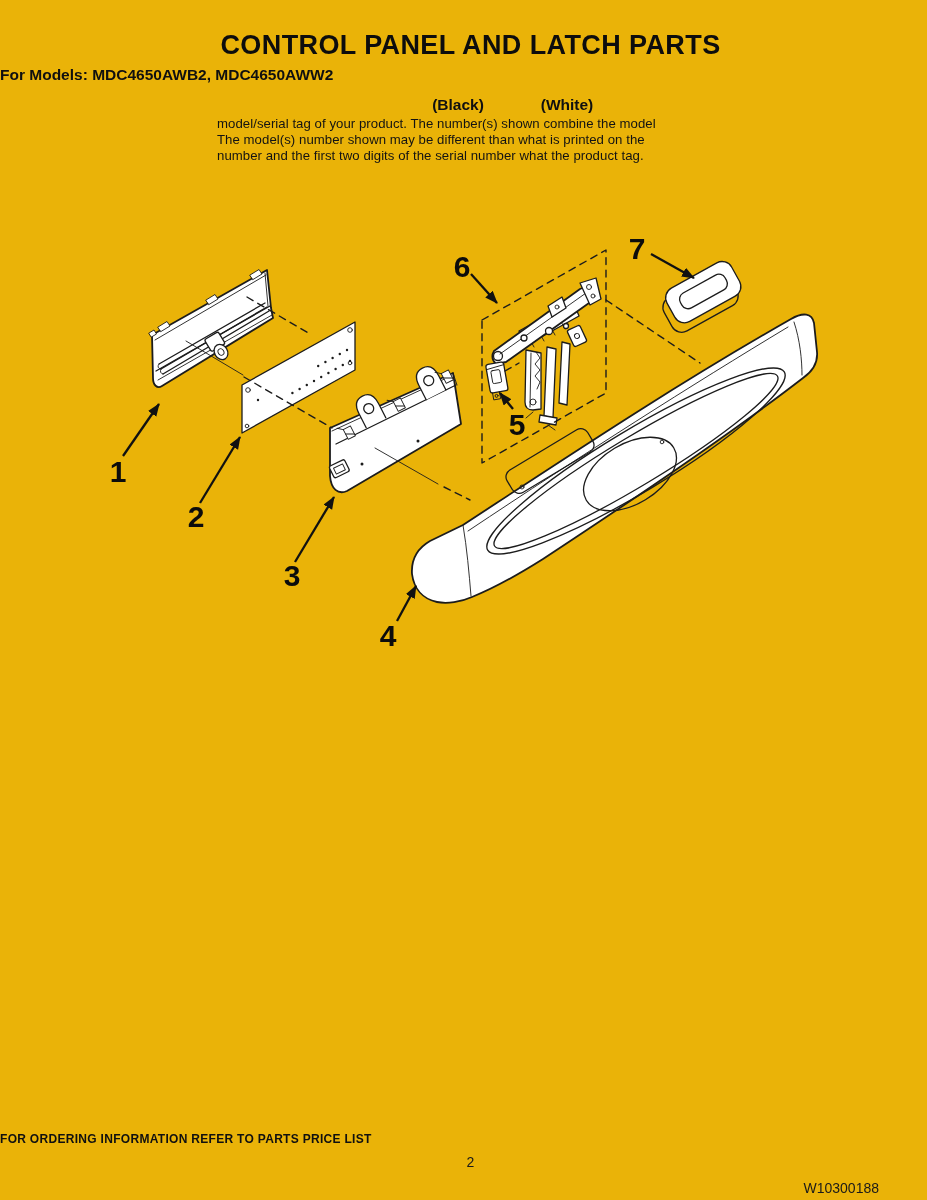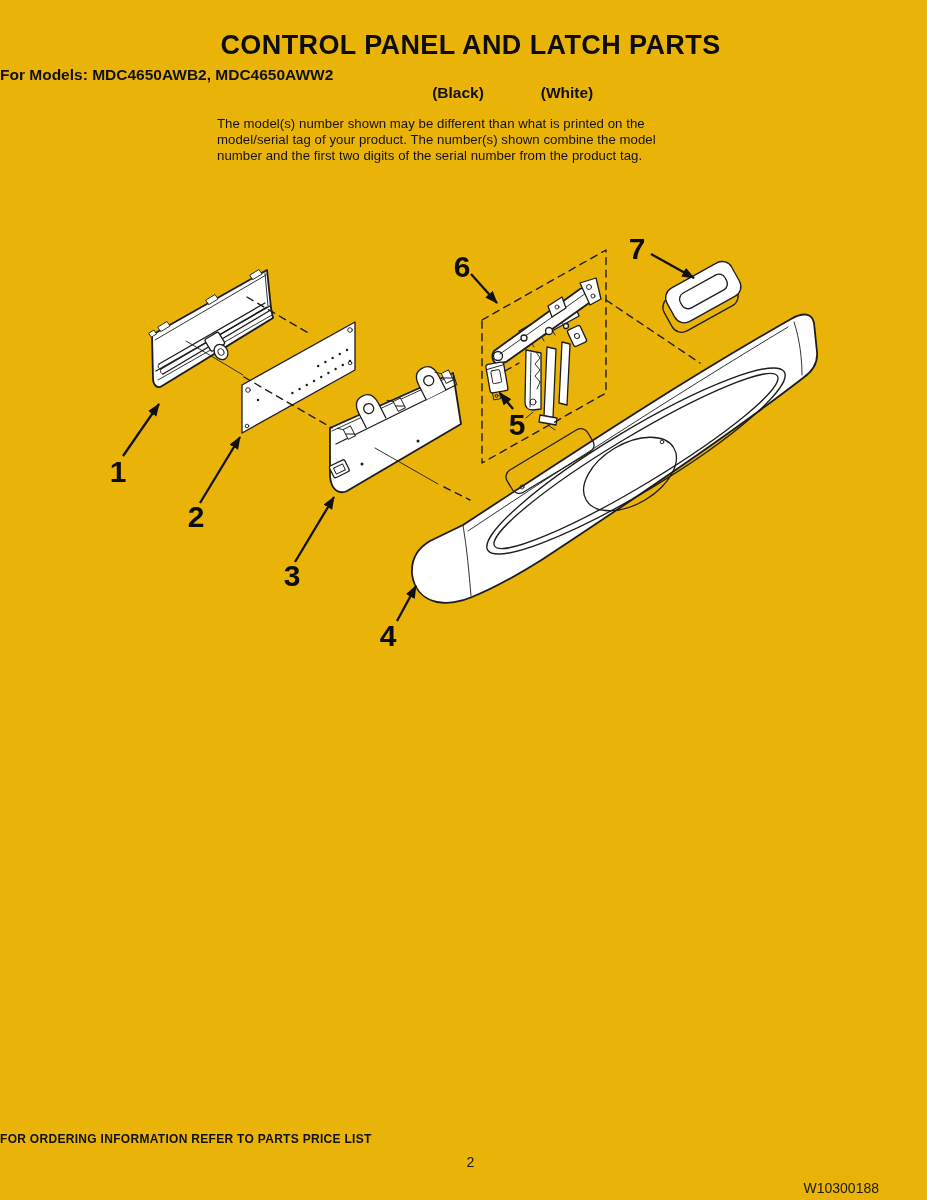--- a/index.html
+++ b/index.html
@@ -10,21 +10,21 @@
   .abs{position:absolute;}
   .page-title{
     top:30px;left:0;width:100%;text-align:center;
     font-size:27px;font-weight:700;letter-spacing:.4px;color:#0d0d0d;white-space:nowrap;
   }
   .models-line{
     top:66px;left:0;width:100%;text-align:left;
     font-size:15.5px;font-weight:700;color:#101010;white-space:nowrap;
   }
   .color-label{
-    top:84px;transform:translateX(-50%);
+    top:96px;transform:translateX(-50%);
     font-size:15.5px;font-weight:700;color:#101010;white-space:nowrap;
   }
   .color-black{left:458px;}
   .color-white{left:567px;text-align:right;}
   .disclaimer{
     top:116px;left:217px;width:500px;
     font-size:13.2px;line-height:15.9px;font-weight:400;letter-spacing:.05px;color:#131313;
   }
   .disclaimer div{white-space:nowrap;}
   .diagram-svg{position:absolute;left:80px;top:230px;width:780px;height:440px;}
@@ -54,23 +54,23 @@
 <body>
 
 <div class="page">
 
   <div class="abs page-title">CONTROL PANEL AND LATCH PARTS</div>
   <div class="abs models-line">For Models: MDC4650AWB2, MDC4650AWW2</div>
   <div class="abs color-label color-black">(Black)</div>
   <div class="abs color-label color-white">(White)</div>
 
   <div class="abs disclaimer">
+    <div>model/serial tag of your product. The number(s) shown combine the model</div>
     <div>The model(s) number shown may be different than what is printed on the</div>
-    <div>model/serial tag of your product. The number(s) shown combine the model</div>
-    <div>number and the first two digits of the serial number from the product tag.</div>
+    <div>number and the first two digits of the serial number what the product tag.</div>
   </div>
 
   <svg class="diagram-svg" viewBox="80 230 780 440" xmlns="http://www.w3.org/2000/svg">
     <defs>
       <marker id="ah" markerUnits="userSpaceOnUse" markerWidth="15" markerHeight="12" refX="12" refY="5" orient="auto">
         <path d="M0,0 L13,5 L0,10 Z" fill="#111"></path>
       </marker>
     </defs>
 
     <g>

